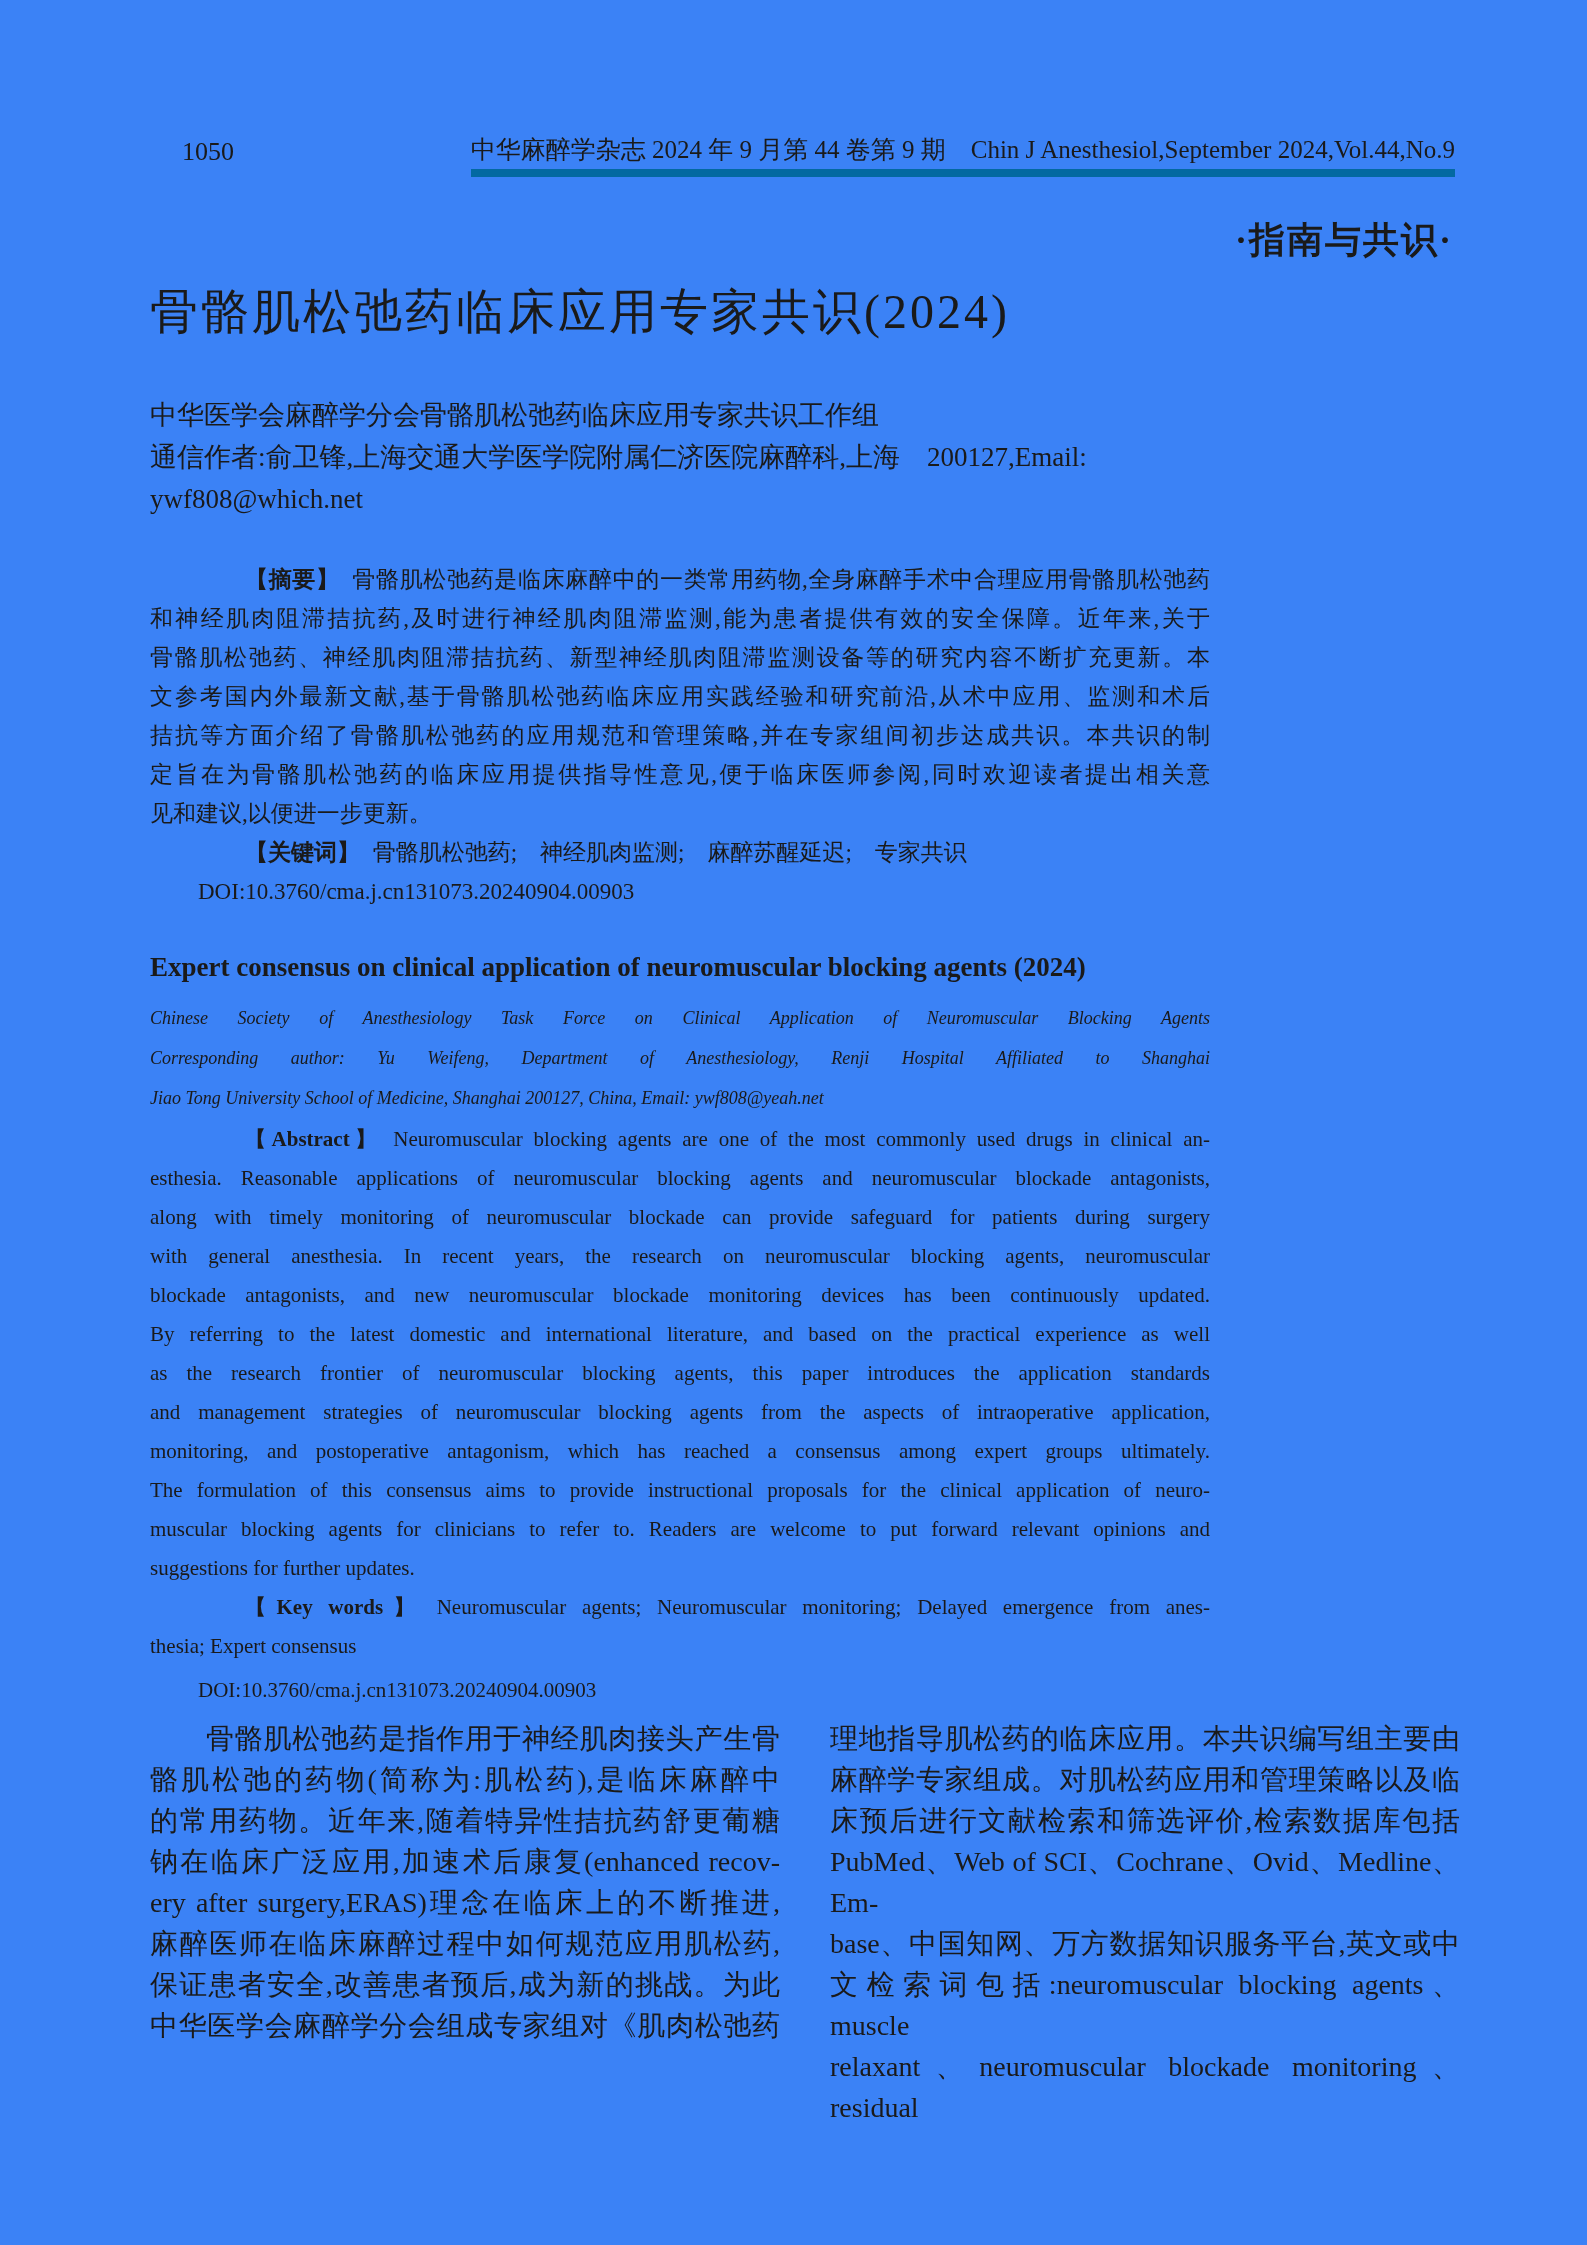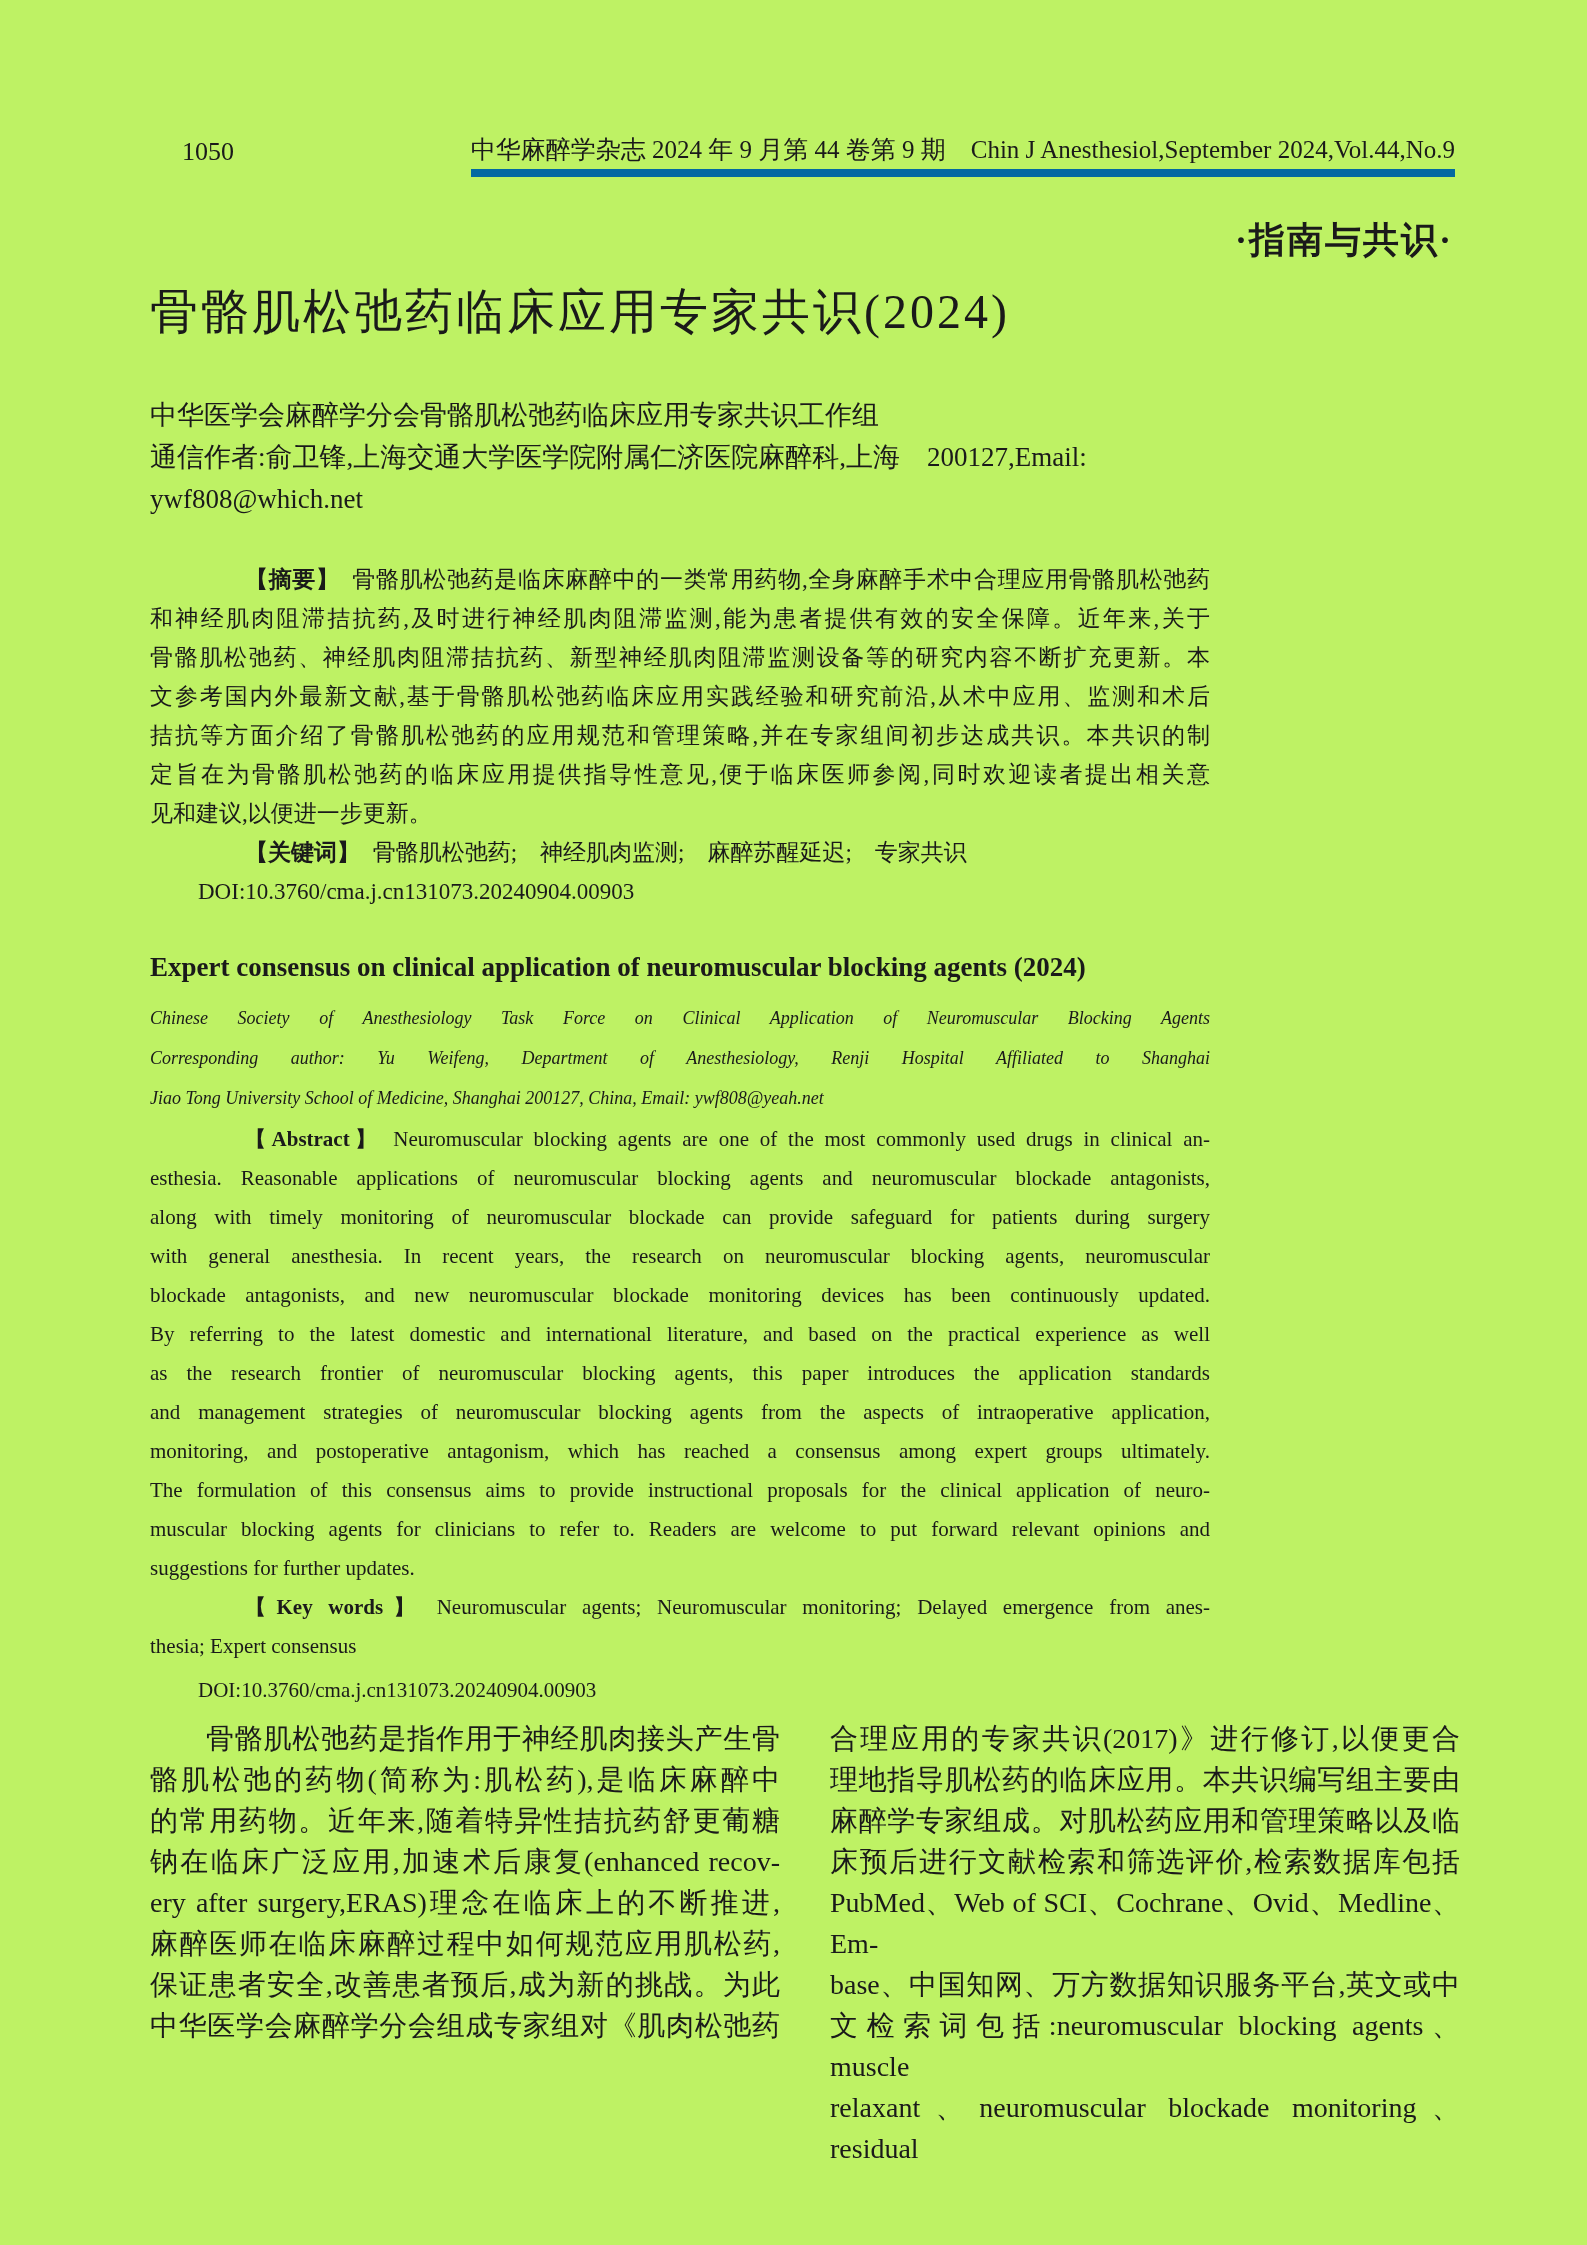--- a/index.html
+++ b/index.html
@@ -1,19 +1,19 @@
 <!DOCTYPE html>
 <html><head>
 <meta charset="utf-8">
 <style>
   html,body{margin:0;padding:0;background:#e8e8e8;}
   #page{
     position:relative;
     width:1587px;height:2245px;
-    background:#bef264;
+    background:#3b82f6;
     color:#1a1a1a;
     font-family:"Liberation Serif","DejaVu Serif",serif;
     overflow:hidden;
   }
   
   #page-number{
     position:absolute;top:138px;left:182px;
     font-size:26px;line-height:28px;
   }
   #journal-citation{
@@ -137,21 +137,20 @@
     <div class="ln ind2">骨骼肌松弛药是指作用于神经肌肉接头产生骨</div>
     <div class="ln">骼肌松弛的药物(简称为:肌松药),是临床麻醉中</div>
     <div class="ln">的常用药物。近年来,随着特异性拮抗药舒更葡糖</div>
     <div class="ln">钠在临床广泛应用,加速术后康复(enhanced recov-</div>
     <div class="ln">ery after surgery,ERAS)理念在临床上的不断推进,</div>
     <div class="ln">麻醉医师在临床麻醉过程中如何规范应用肌松药,</div>
     <div class="ln">保证患者安全,改善患者预后,成为新的挑战。为此</div>
     <div class="ln">中华医学会麻醉学分会组成专家组对《肌肉松弛药</div>
   </div>
   <div class="bodycol" id="col-right">
-    <div class="ln">合理应用的专家共识(2017)》进行修订,以便更合</div>
     <div class="ln">理地指导肌松药的临床应用。本共识编写组主要由</div>
     <div class="ln">麻醉学专家组成。对肌松药应用和管理策略以及临</div>
     <div class="ln">床预后进行文献检索和筛选评价,检索数据库包括</div>
     <div class="ln">PubMed、Web of SCI、Cochrane、Ovid、Medline、Em-</div>
     <div class="ln">base、中国知网、万方数据知识服务平台,英文或中</div>
     <div class="ln">文检索词包括:neuromuscular blocking agents、muscle</div>
     <div class="ln">relaxant、neuromuscular blockade monitoring、residual</div>
   </div>
 
 </div>

